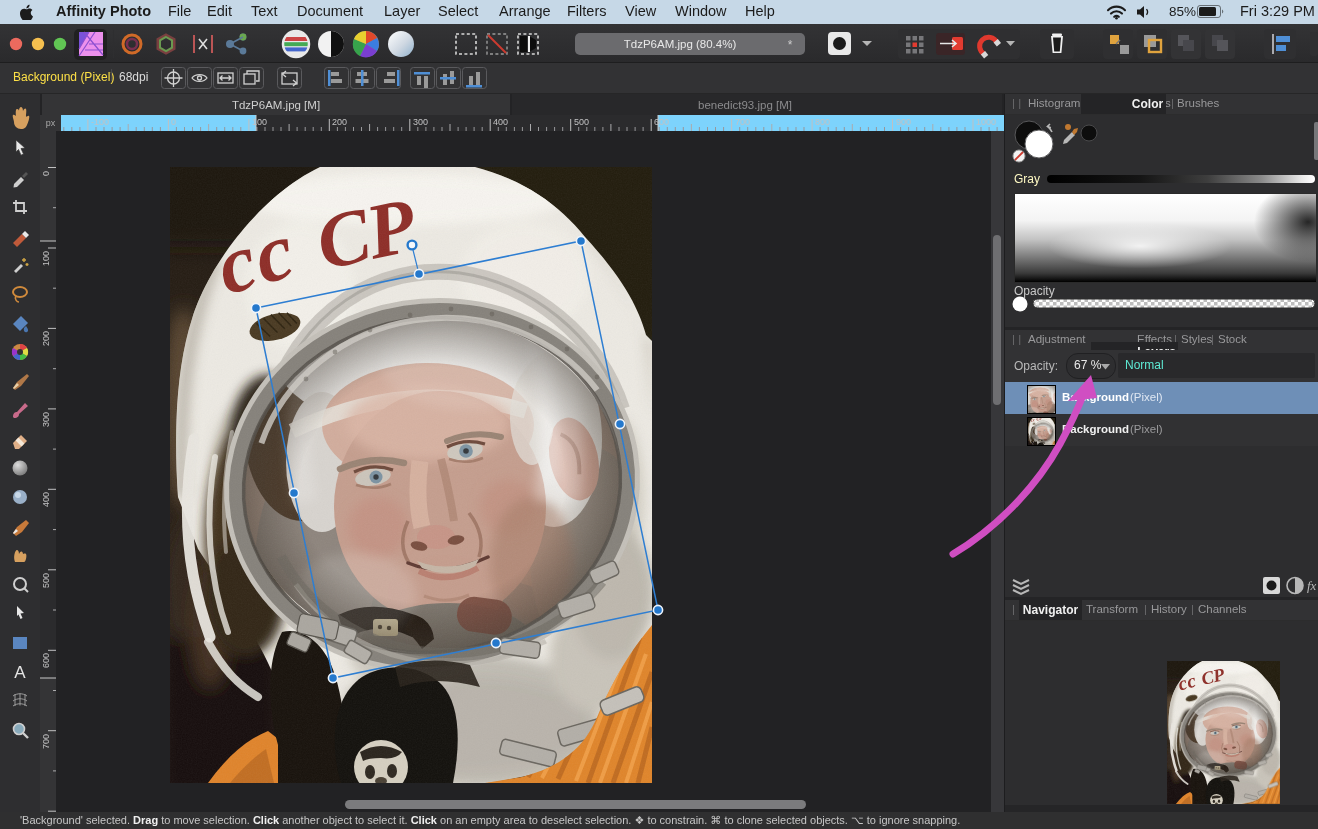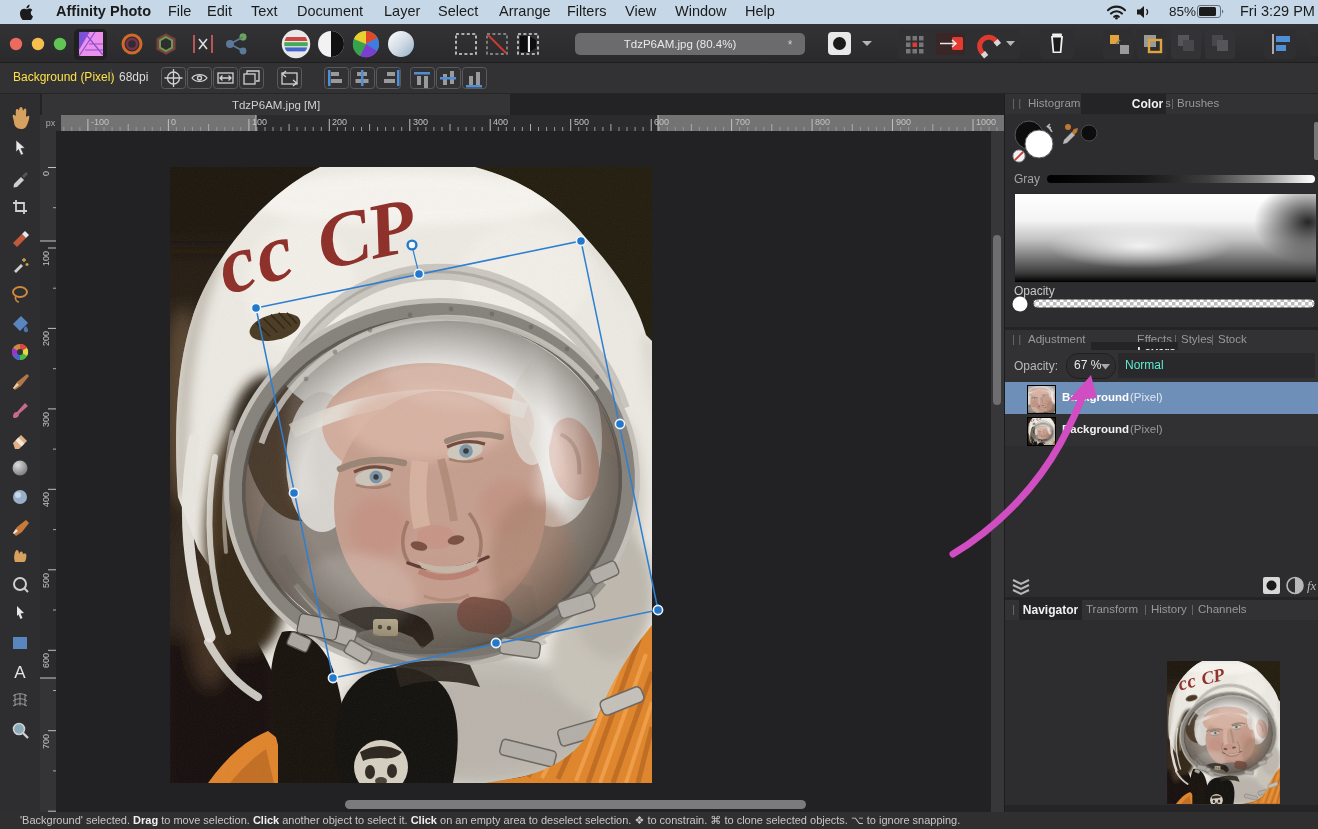--- a/index.html
+++ b/index.html
@@ -17,21 +17,21 @@
     border-bottom:1px solid #262627;color:#d6d6d6;font-size:12px;}
   
   #tools{left:0;top:94px;width:40px;height:718px;background:#2e2e30;border-right:1px solid #1f1f21;}
   
   #tabbar{left:40px;top:94px;width:964px;height:21px;background:#232325;}
   .tab{position:absolute;top:0;height:21px;font-size:11.5px;
        display:flex;align-items:center;justify-content:center;}
   
   #corner{left:40px;top:115px;width:21px;height:16px;background:#343436;color:#a8a8a8;
      font-size:9px;line-height:16px;text-align:center;}
-  #hruler{left:61px;top:115px;width:943px;height:16px;background:#737373;}
+  #hruler{left:61px;top:115px;width:943px;height:16px;background:#7dd3fc;}
   #vruler{left:40px;top:131px;width:21px;height:681px;background:#343436;}
   
   #canvas{left:56px;top:131px;width:948px;height:681px;background:#222224;}
   
   #rpanel{left:1004px;top:94px;width:314px;height:718px;background:#2d2d2f;border-left:1px solid #1d1d1f;}
   .ptabs{position:absolute;left:0;width:314px;height:20px;background:#323234;color:#98989a;
      font-size:11.5px;border-bottom:1px solid #2c2c2d;}
   .ptab-active{position:absolute;top:0;height:20px;background:#242426;color:#f0f0f0;font-size:12px;
      font-weight:bold;display:flex;align-items:center;justify-content:center;}
   
@@ -366,20 +366,23 @@
   <defs>
         <radialGradient id="toolball" cx="0.35" cy="0.3" r="0.9">
           <stop offset="0" stop-color="#ddd"></stop>
           <stop offset="1" stop-color="#666"></stop>
         </radialGradient>
       </defs>
 </svg>
 </div>
 <div class="abs" id="tabbar">
   <div class="tab" style="left:2px;width:468px;background:#343436;color:#cfcfcf;">TdzP6AM.jpg [M]</div>
+  <div class="tab" style="left:472px;width:490px;background:#28282a;color:#8b8b8d;">
+      <span style="margin-right:24px">benedict93.jpg [M]</span>
+    </div>
 </div>
 <div class="abs" id="corner">px</div>
 <div class="abs" id="hruler">
 <svg width="943" height="16" viewBox="5 0 943 16">
   <rect x="200" y="0" width="402" height="16" fill="#2b2b2d"></rect>
   <path d="M31.9 4v12 M112.4 4v12 M192.9 4v12 M273.3 4v12 M353.8 4v12 M434.2 4v12 M514.7 4v12 M595.2 4v12 M675.6 4v12 M756.1 4v12 M836.5 4v12 M917.0 4v12" stroke="#c0c0c1" stroke-width="1"></path>
   <path d="M7.8 12v4 M15.8 12v4 M23.9 12v4 M40.0 12v4 M48.0 12v4 M56.1 12v4 M64.1 12v4 M80.2 12v4 M88.3 12v4 M96.3 12v4 M104.4 12v4 M120.4 12v4 M128.5 12v4 M136.5 12v4 M144.6 12v4 M160.7 12v4 M168.7 12v4 M176.8 12v4 M184.8 12v4 M200.9 12v4 M209.0 12v4 M217.0 12v4 M225.0 12v4 M241.1 12v4 M249.2 12v4 M257.2 12v4 M265.3 12v4 M281.4 12v4 M289.4 12v4 M297.5 12v4 M305.5 12v4 M321.6 12v4 M329.6 12v4 M337.7 12v4 M345.7 12v4 M361.8 12v4 M369.9 12v4 M377.9 12v4 M386.0 12v4 M402.1 12v4 M410.1 12v4 M418.1 12v4 M426.2 12v4 M442.3 12v4 M450.3 12v4 M458.4 12v4 M466.4 12v4 M482.5 12v4 M490.6 12v4 M498.6 12v4 M506.7 12v4 M522.7 12v4 M530.8 12v4 M538.8 12v4 M546.9 12v4 M563.0 12v4 M571.0 12v4 M579.1 12v4 M587.1 12v4 M603.2 12v4 M611.3 12v4 M619.3 12v4 M627.3 12v4 M643.4 12v4 M651.5 12v4 M659.5 12v4 M667.6 12v4 M683.7 12v4 M691.7 12v4 M699.8 12v4 M707.8 12v4 M723.9 12v4 M731.9 12v4 M740.0 12v4 M748.0 12v4 M764.1 12v4 M772.2 12v4 M780.2 12v4 M788.3 12v4 M804.4 12v4 M812.4 12v4 M820.4 12v4 M828.5 12v4 M844.6 12v4 M852.6 12v4 M860.7 12v4 M868.7 12v4 M884.8 12v4 M892.9 12v4 M900.9 12v4 M909.0 12v4 M925.0 12v4 M933.1 12v4 M941.1 12v4" stroke="#97979a" stroke-width="1"></path>
       <path d="M72.2 9v7 M152.6 9v7 M233.1 9v7 M313.6 9v7 M394.0 9v7 M474.5 9v7 M554.9 9v7 M635.4 9v7 M715.8 9v7 M796.3 9v7 M876.8 9v7" stroke="#ababad" stroke-width="1"></path>
   <path d="M200 0v16 M602 0v16" stroke="#c8c8c8" stroke-width="1"></path>
   <g font-family="Liberation Sans" font-size="9" fill="#c2c2c3">
@@ -681,21 +684,21 @@
     <circle cx="14" cy="42" r="6" fill="#f2f2f2" stroke="#999" stroke-width="1"></circle>
     <path d="M10 46 L18 38" stroke="#cc3b30" stroke-width="1.8"></path>
     <g transform="translate(55,10)">
       <path d="M4 16 L12 8 l3 3 -8 8 -4 1z" fill="#b8b8b8"></path>
       <path d="M12 8 l2-3 4-1 -1 4 -3 3z" fill="#c07830"></path>
       <circle cx="8" cy="3" r="3" fill="#c07830"></circle>
     </g>
     <circle cx="84" cy="19" r="8" fill="#0d0d0d" stroke="#4a4a4c" stroke-width="1"></circle>
   </svg>
 
-  <span style="position:absolute;left:9px;top:78px;color:#a3a3a3;font-size:12px;">Gray</span>
+  <span style="position:absolute;left:9px;top:78px;color:#fef9c3;font-size:12px;">Gray</span>
   <div style="position:absolute;left:42px;top:81px;width:268px;height:8px;border-radius:4px;background:linear-gradient(90deg,#000 0%,#151515 35%,#3e3e3e 60%,#8a8a8a 80%,#e8e8e8 95%,#fff 100%);"></div>
 
   <div style="position:absolute;left:9px;top:99px;width:301px;height:88px;background:
     radial-gradient(ellipse 75px 55px at 293px 28px, rgba(15,15,15,.9), rgba(15,15,15,0) 72%),
     radial-gradient(ellipse 115px 28px at 125px 52px, rgba(255,255,255,.85), rgba(255,255,255,0) 80%),
     linear-gradient(#ffffff 0%, #f4f4f4 30%, #c2c2c2 52%, #3a3a3a 90%, #000 100%);
     border:1px solid #2a2a2a;"></div>
 
   <span style="position:absolute;left:9px;top:190px;color:#c9c9c9;font-size:12px;">Opacity</span>
   <svg style="position:absolute;left:6px;top:201px" width="306" height="18" viewBox="0 0 306 18">

